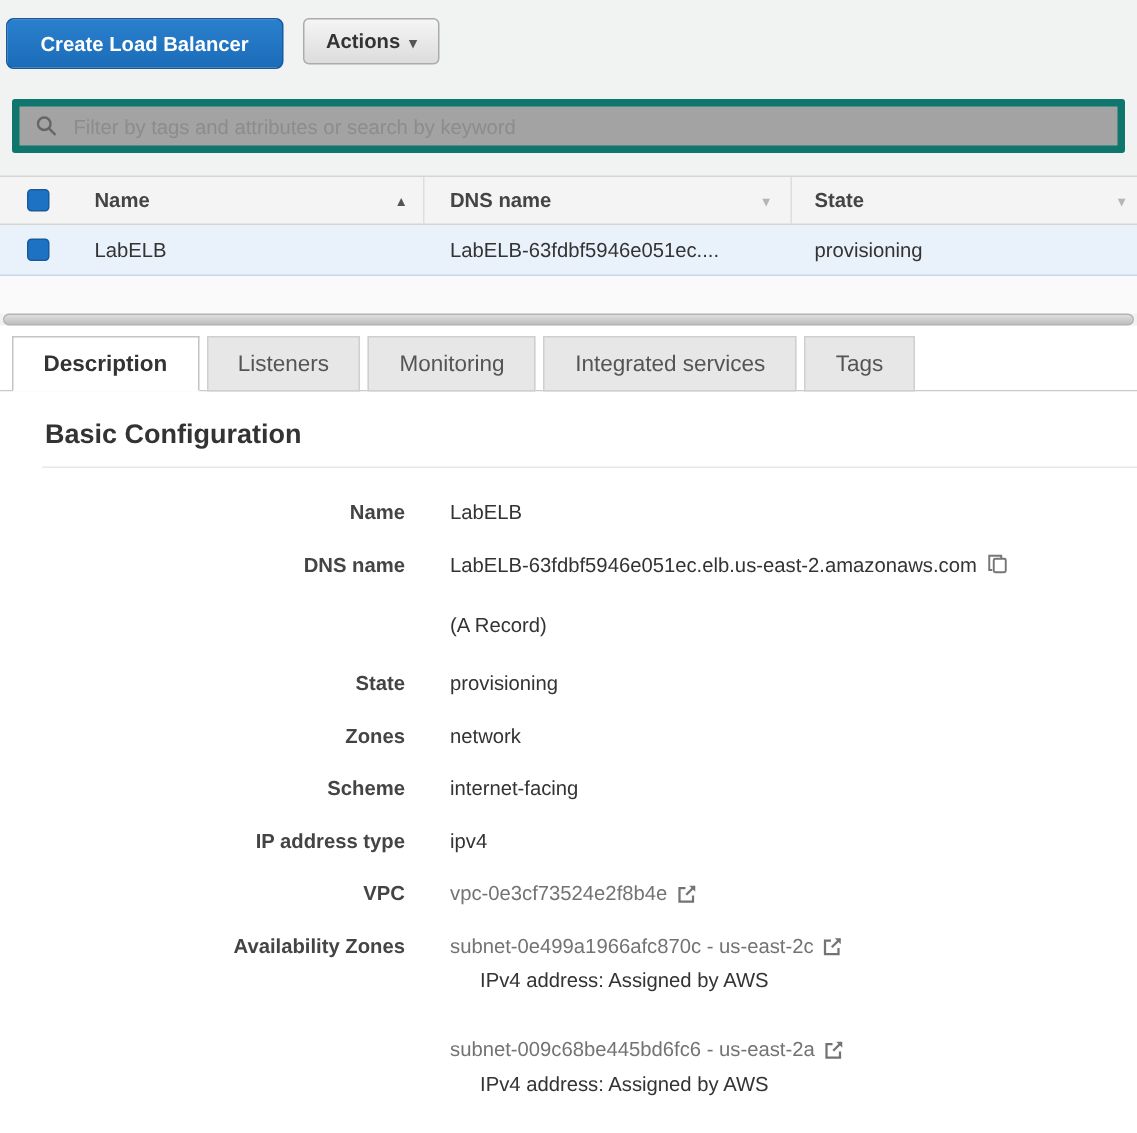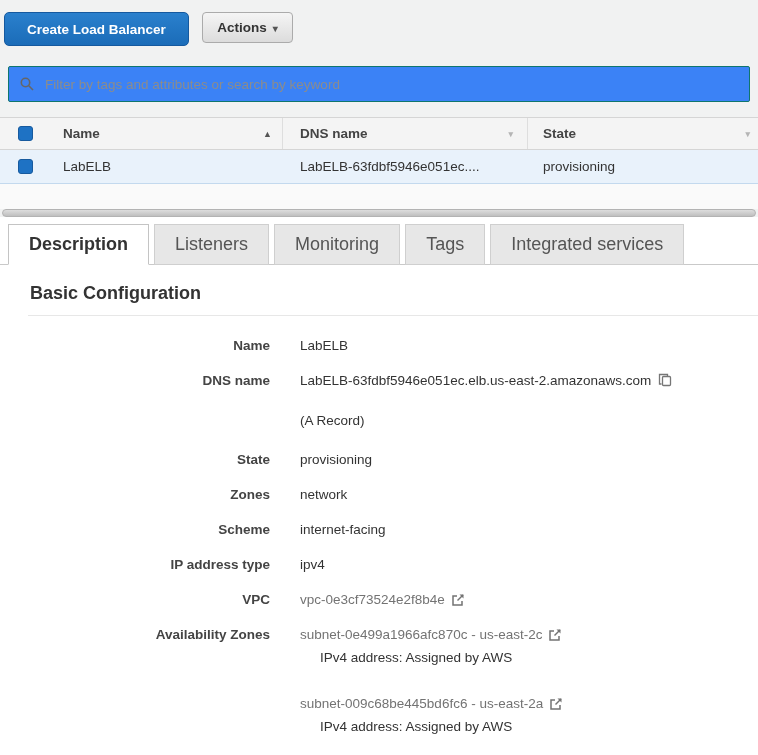--- a/index.html
+++ b/index.html
@@ -22,21 +22,21 @@
     background:linear-gradient(#f5f5f5,#dcdcdc);
     border:1px solid #ababab; border-radius:4px;
     color:#333; font-weight:bold; font-size:13.5px; font-family:inherit;
     vertical-align:top;
   }
   .chev { font-size:10px; color:#555; margin-left:6px; }
 
   .filterbar { padding:18px 8px 0 8px; }
   .filterbox {
     display:flex; align-items:center; height:36px;
-    background:#3b82f6; border:1px solid #0f766e; border-radius:2px; padding:0 10px;
+    background:#a3a3a3; border:5px solid #0f766e; border-radius:2px; padding:0 10px;
   }
   .filterbox svg { flex:none; margin-right:8px; }
   .filterbox input {
     border:none; outline:none; flex:1; font-size:13.5px; color:#333;
     background:transparent; font-family:inherit;
   }
   .filterbox input::placeholder { color:#8c8c8c; }
 
   
   .lbtable { margin-top:15px; font-size:13.5px; }
@@ -61,21 +61,21 @@
   .gapbar { height:25px; background:#fafafa; }
   .splitter {
     height:8px; margin:0 2px; cursor:row-resize;
     background:linear-gradient(#dddddd,#bfbfbf);
     border:1px solid #b3b3b3; border-radius:4px;
   }
 
   
   .tabwrap { margin-top:7px; padding-left:8px; display:flex; align-items:flex-end; background:#fff; }
   .tab {
-    padding:9px 20px; font-size:18px; color:#555; cursor:pointer;
+    padding:9px 20px; font-size:15px; color:#555; cursor:pointer;
     background:#e7e7e7; border:1px solid #cfcfcf; margin-right:5px; white-space:nowrap;
   }
   .tab.active {
     background:#fff; border:1px solid #c4c4c4; border-bottom:1px solid #fff;
     font-weight:bold; color:#333;
   }
   .tabline { height:1px; background:#c9c9c9; margin-top:-1px; }
 
   
   .content { padding-top:18px; background:#fff; }
@@ -152,22 +152,22 @@
     </div>
 
     <div class="gapbar"></div>
     <div class="splitter"></div>
   </div>
 
   <div class="tabwrap">
     <div class="tab active">Description</div>
     <div class="tab">Listeners</div>
     <div class="tab">Monitoring</div>
+    <div class="tab">Integrated services</div>
     <div class="tab">Tags</div>
-    <div class="tab">Integrated services</div>
   </div>
   <div class="tabline"></div>
 
   <div class="content">
     <div class="heading">Basic Configuration</div>
     <div class="rule"></div>
 
     <div class="frow">
       <div class="flabel">Name</div>
       <div class="fvalue">LabELB</div>

